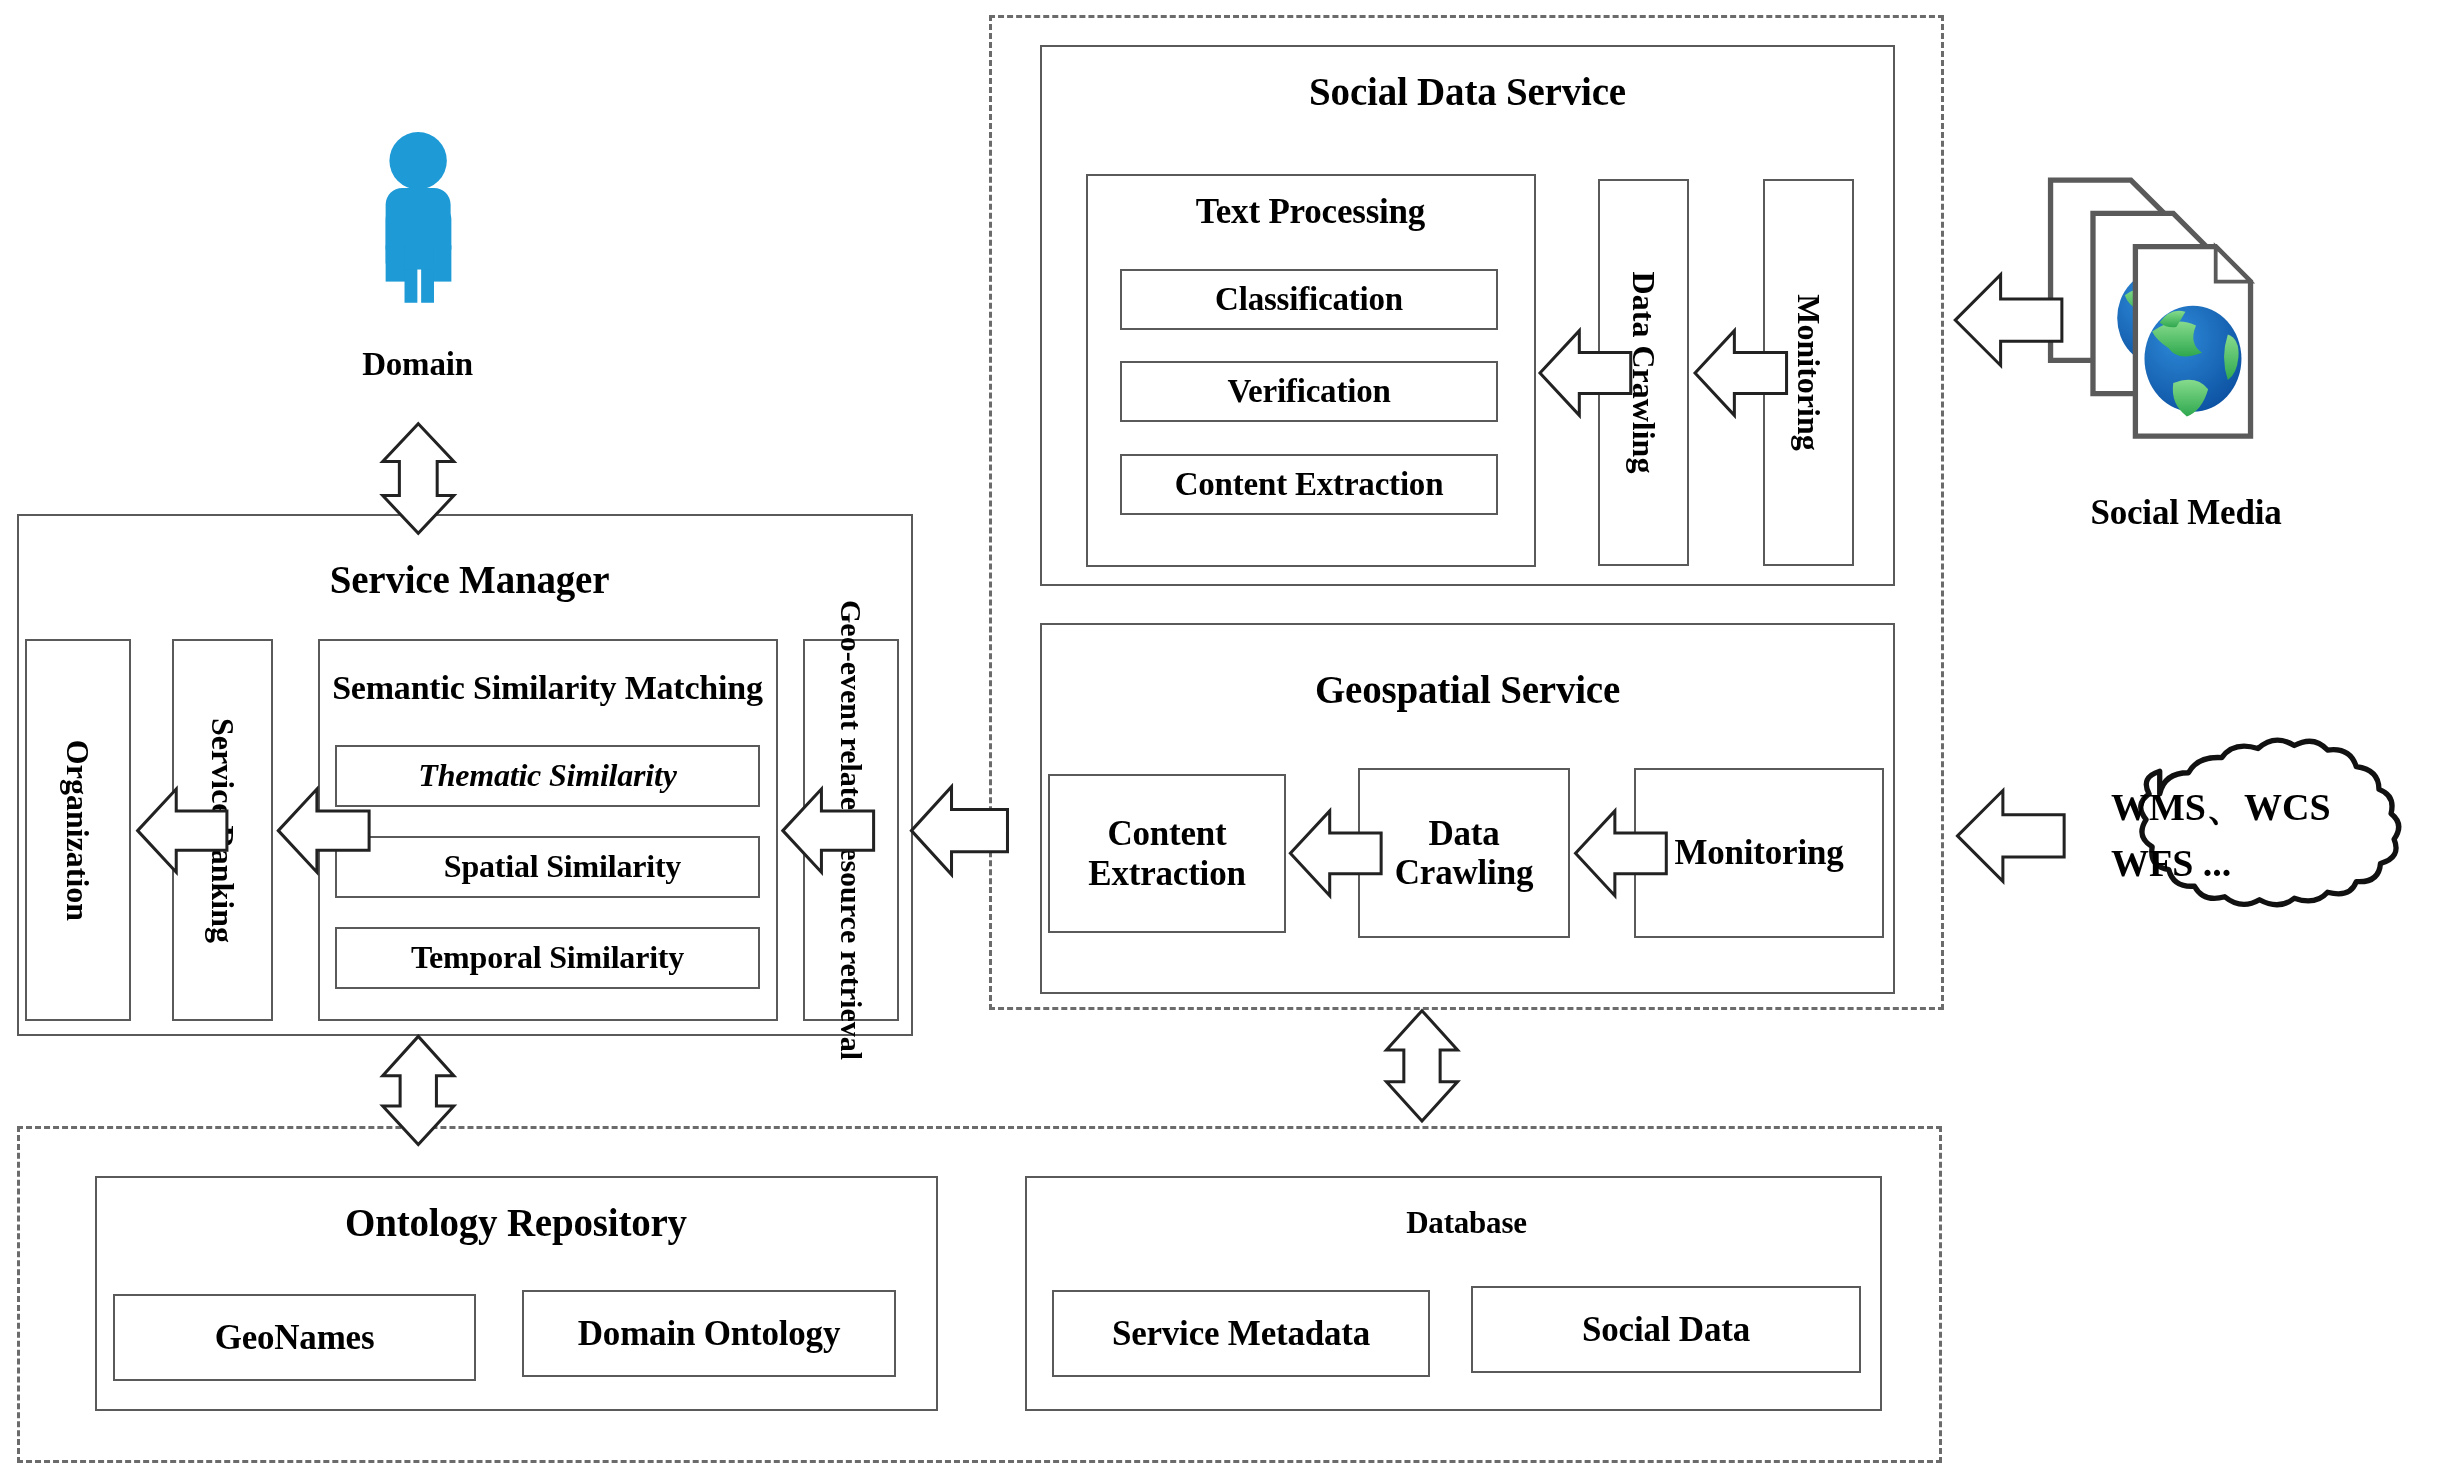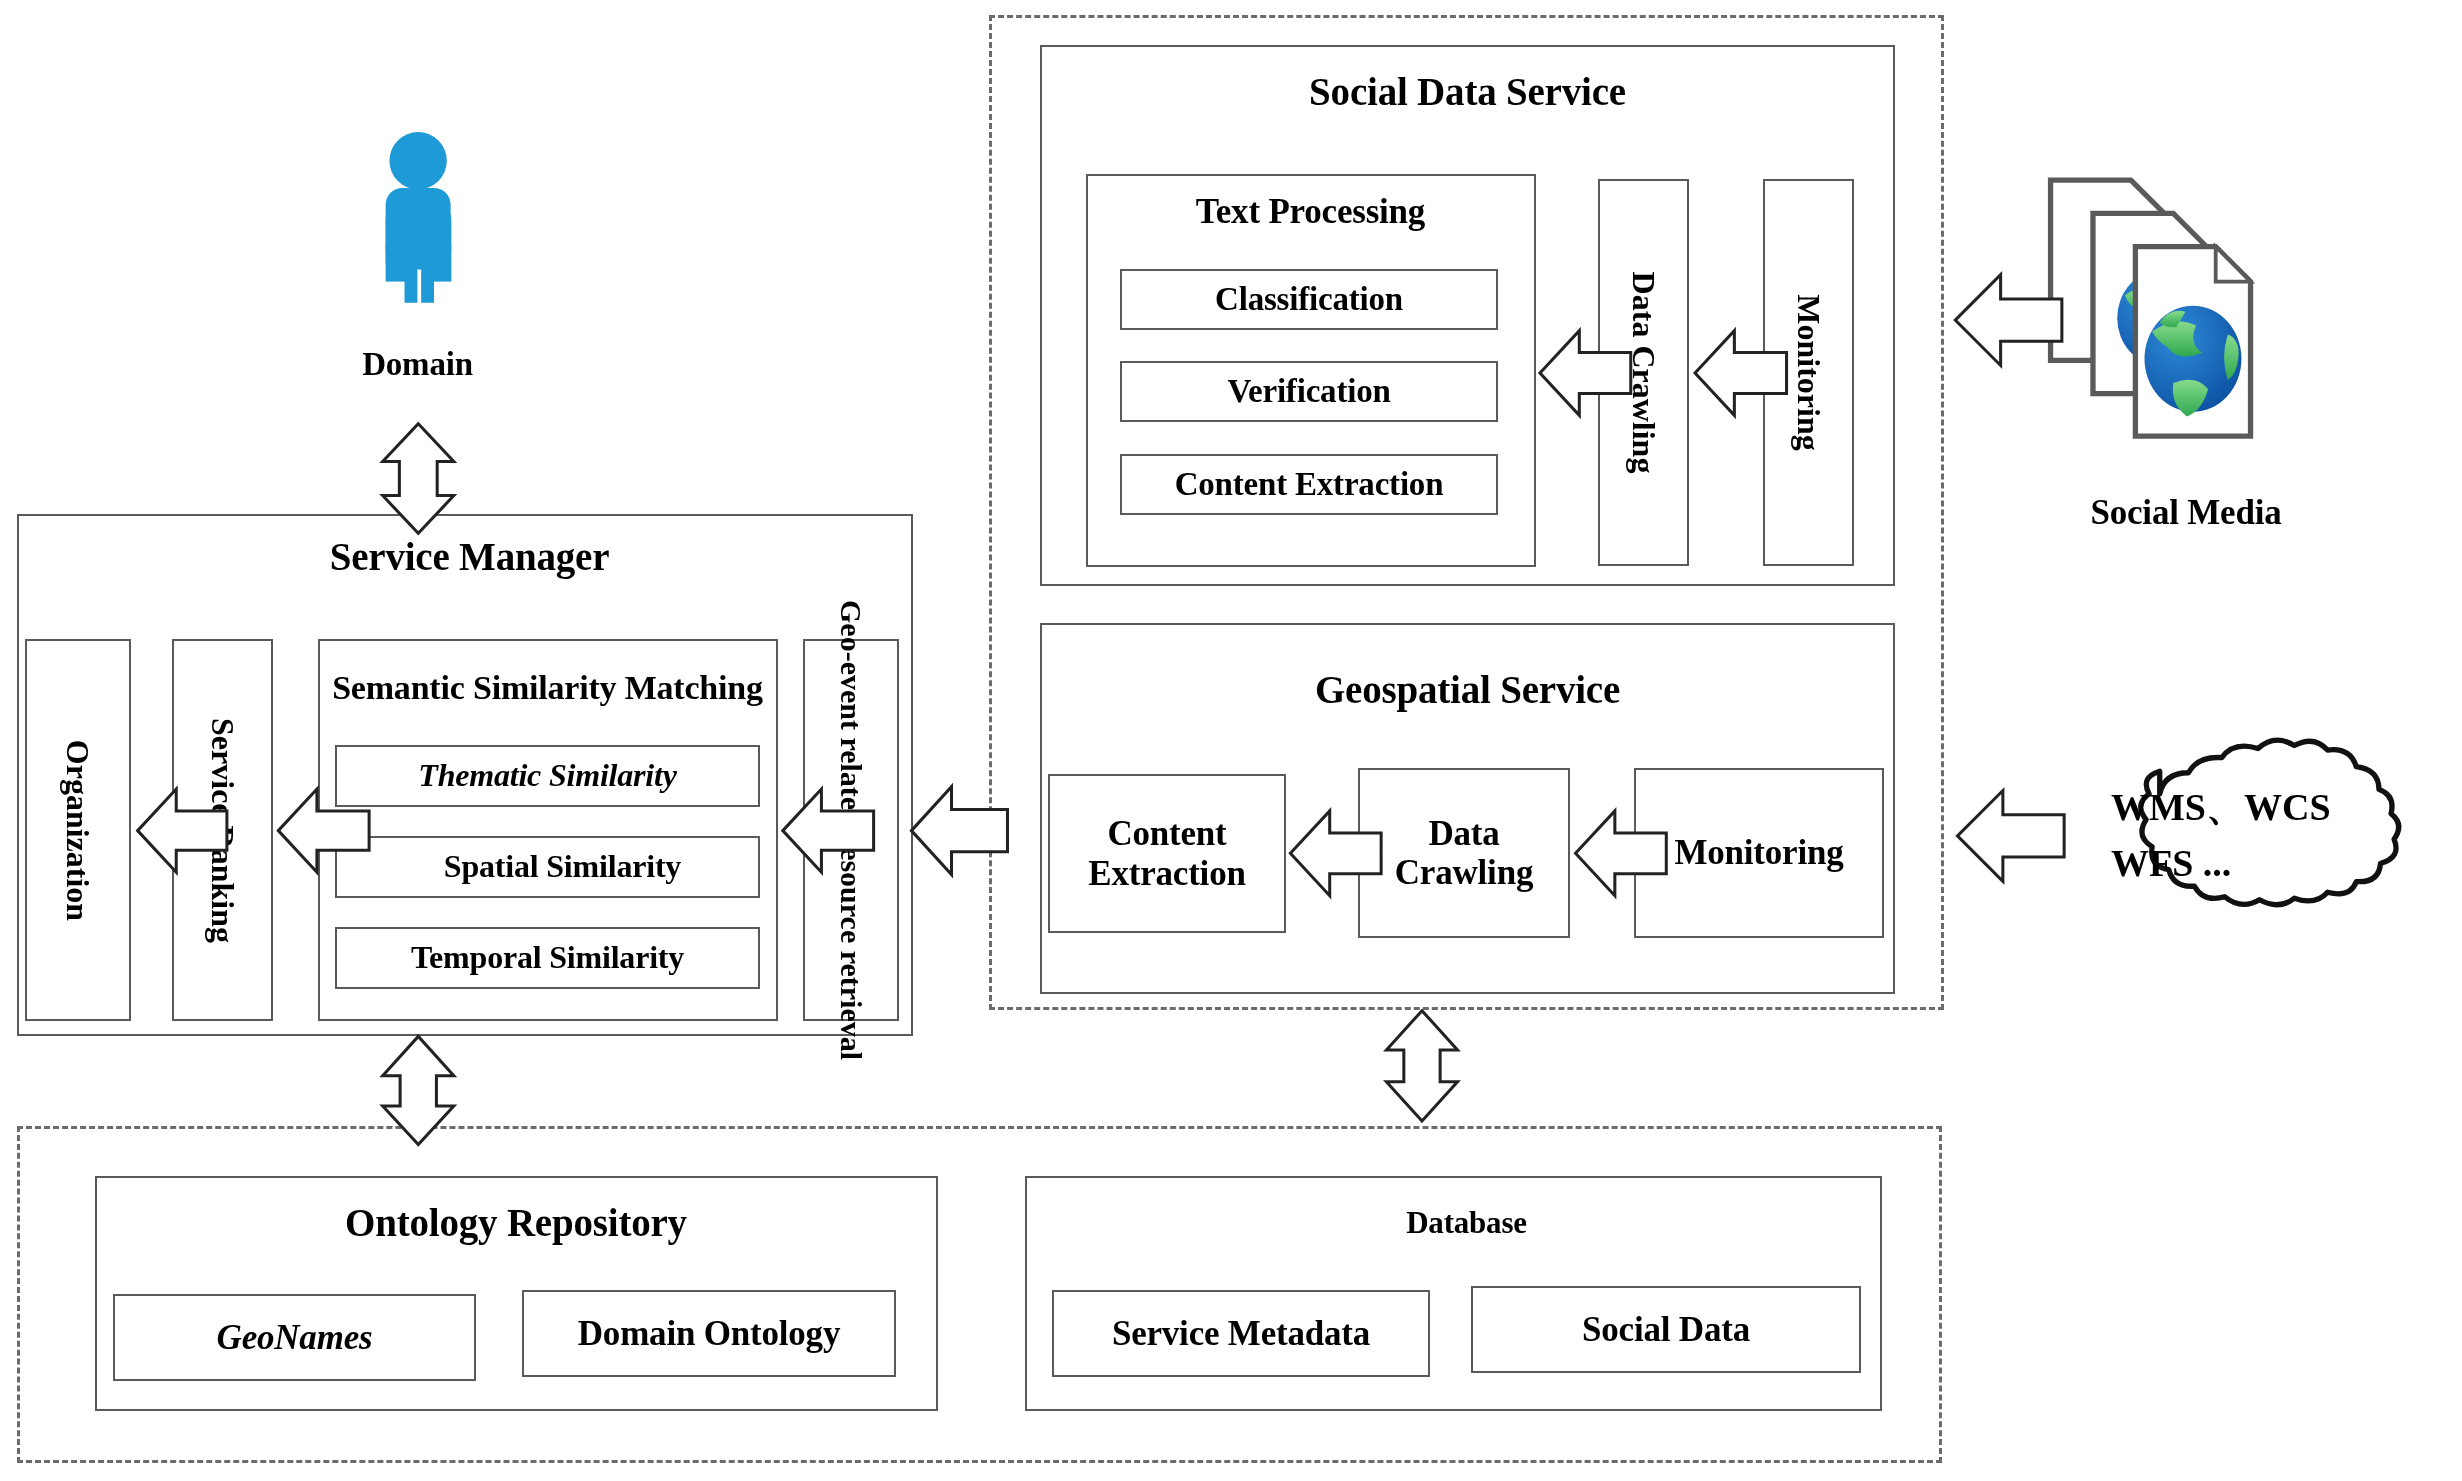--- a/index.html
+++ b/index.html
@@ -38,21 +38,21 @@
       <rect x="19" y="150" width="26" height="48" fill="#1E9AD7"></rect>
       <rect x="80" y="150" width="26" height="48" fill="#1E9AD7"></rect>
       <rect x="44" y="150" width="17" height="76" fill="#1E9AD7"></rect>
       <rect x="66" y="150" width="17" height="76" fill="#1E9AD7"></rect>
       <rect x="44" y="150" width="39" height="32" fill="#1E9AD7"></rect>
     </svg>
   </div>
   <div class="lbl" style="left:325px;top:344px;width:185px;height:41px;font-size:33px;">Domain</div>
 
   <div class="box" style="left:16.6px;top:514px;width:896px;height:522px;"></div>
-  <div class="lbl" style="left:182px;top:533px;width:575px;height:48px;font-size:39px;">Service Manager</div>
+  <div class="lbl" style="left:182px;top:556px;width:575px;height:48px;font-size:39px;">Service Manager</div>
 
   <div class="box" style="left:25px;top:639px;width:106px;height:382px;"></div>
   <div class="vtext" style="left:25px;top:639px;width:106px;height:382px;font-size:32px;">
     <span>Organization</span>
   </div>
 
   <div class="box" style="left:172px;top:639px;width:101px;height:382px;"></div>
   <div class="vtext" style="left:172px;top:639px;width:101px;height:382px;font-size:32px;">
     <span>Service Ranking</span>
   </div>
@@ -170,21 +170,21 @@
     <div>WMS、WCS</div>
     <div>WFS  ...</div>
   </div>
 
   <div class="dashed" style="left:16.6px;top:1126px;width:1925px;height:337px;"></div>
 
   <div class="box" style="left:95px;top:1176px;width:843px;height:235px;"></div>
   <div class="lbl" style="left:113px;top:1199px;width:806px;height:48px;font-size:39px;">Ontology Repository</div>
 
   <div class="box" style="left:113px;top:1294px;width:363px;height:87px;"></div>
-  <div class="lbl" style="left:113px;top:1294px;width:363px;height:87px;font-size:35px;font-style:italic;">GeoNames</div>
+  <div class="lbl" style="left:113px;top:1294px;width:363px;height:87px;font-size:35px;">GeoNames</div>
 
   <div class="box" style="left:522px;top:1290px;width:374px;height:87px;"></div>
   <div class="lbl" style="left:522px;top:1290px;width:374px;height:87px;font-size:35px;">Domain Ontology</div>
 
   <div class="box" style="left:1025px;top:1176px;width:857px;height:235px;"></div>
   <div class="lbl" style="left:1056px;top:1199px;width:821px;height:48px;font-size:31px;">Database</div>
 
   <div class="box" style="left:1052px;top:1290px;width:378px;height:87px;"></div>
   <div class="lbl" style="left:1052px;top:1290px;width:378px;height:87px;font-size:35px;">Service Metadata</div>
 

